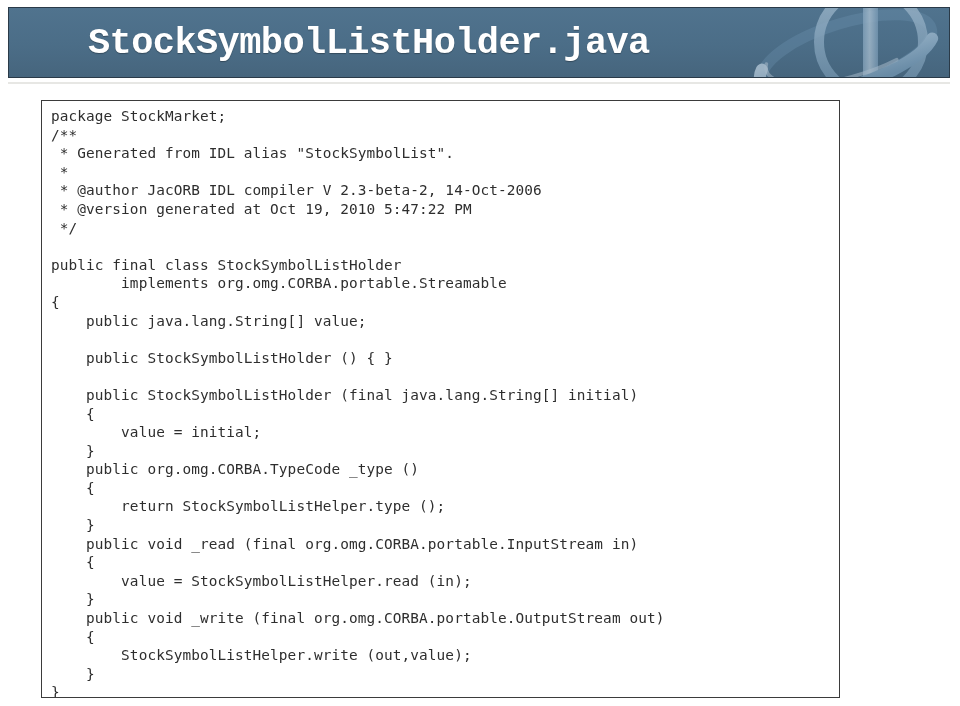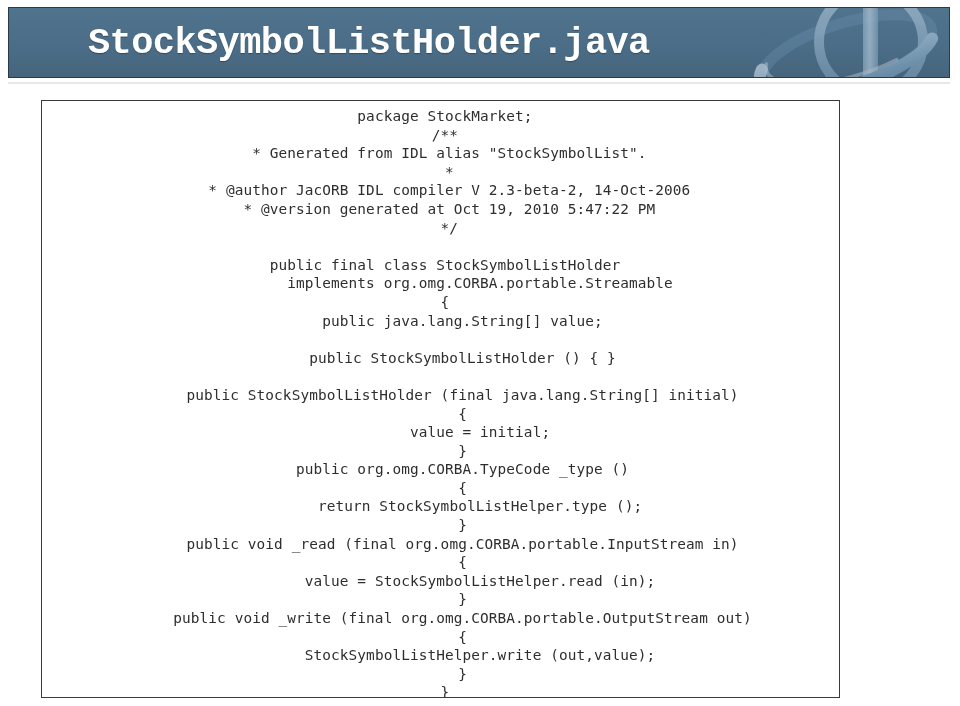--- a/index.html
+++ b/index.html
@@ -90,21 +90,20 @@
     font-size: 14.4px;
     line-height: 18.6px;
     color: #2e2e2e;
     white-space: pre;
     letter-spacing: 0.1px;
   }
   .code-line {
     display: block;
     min-height: 18.6px;
     white-space: pre;
-    text-align: center;
   }
 </style>
 </head>
 <body>
 
 <div class="slide-header">
   <div class="header-shade"></div>
 
   <svg class="header-logo" viewBox="0 0 210 130" aria-hidden="true">
     <defs>

